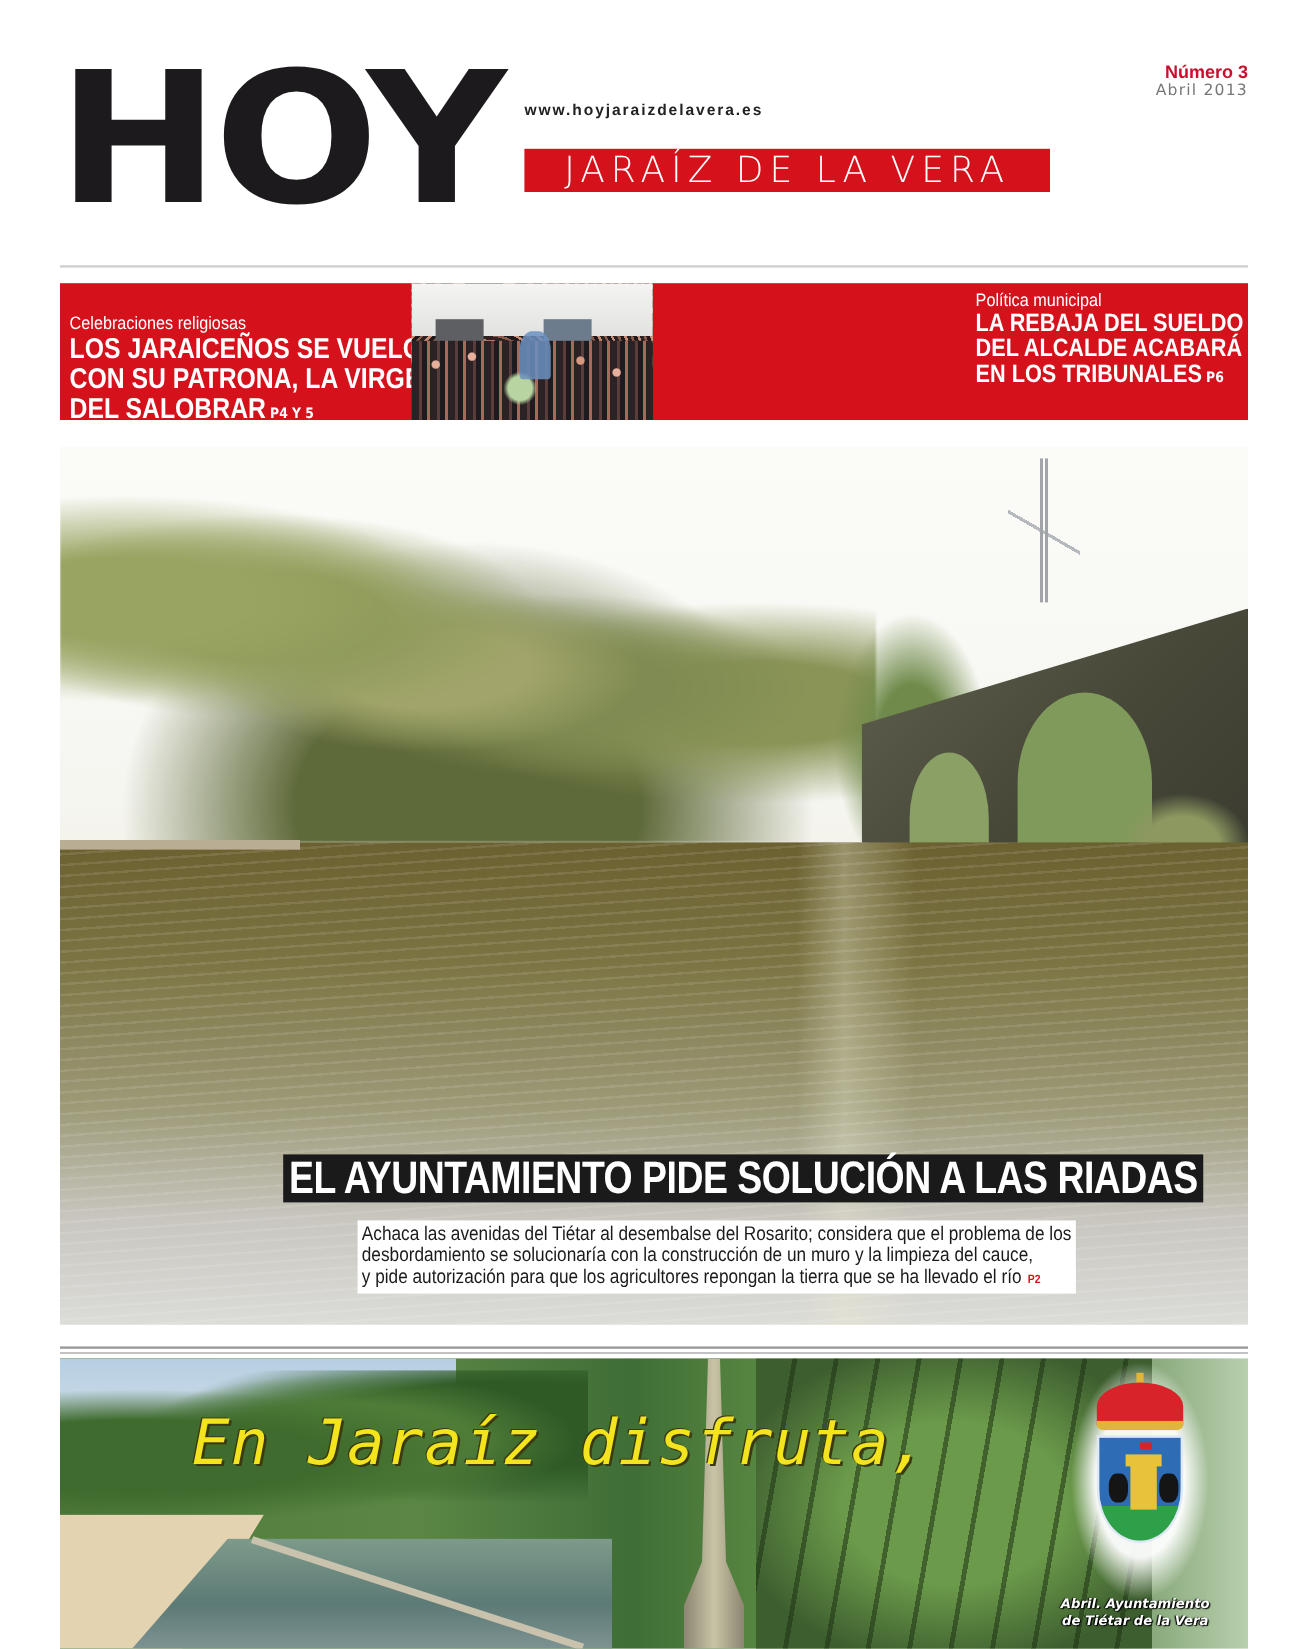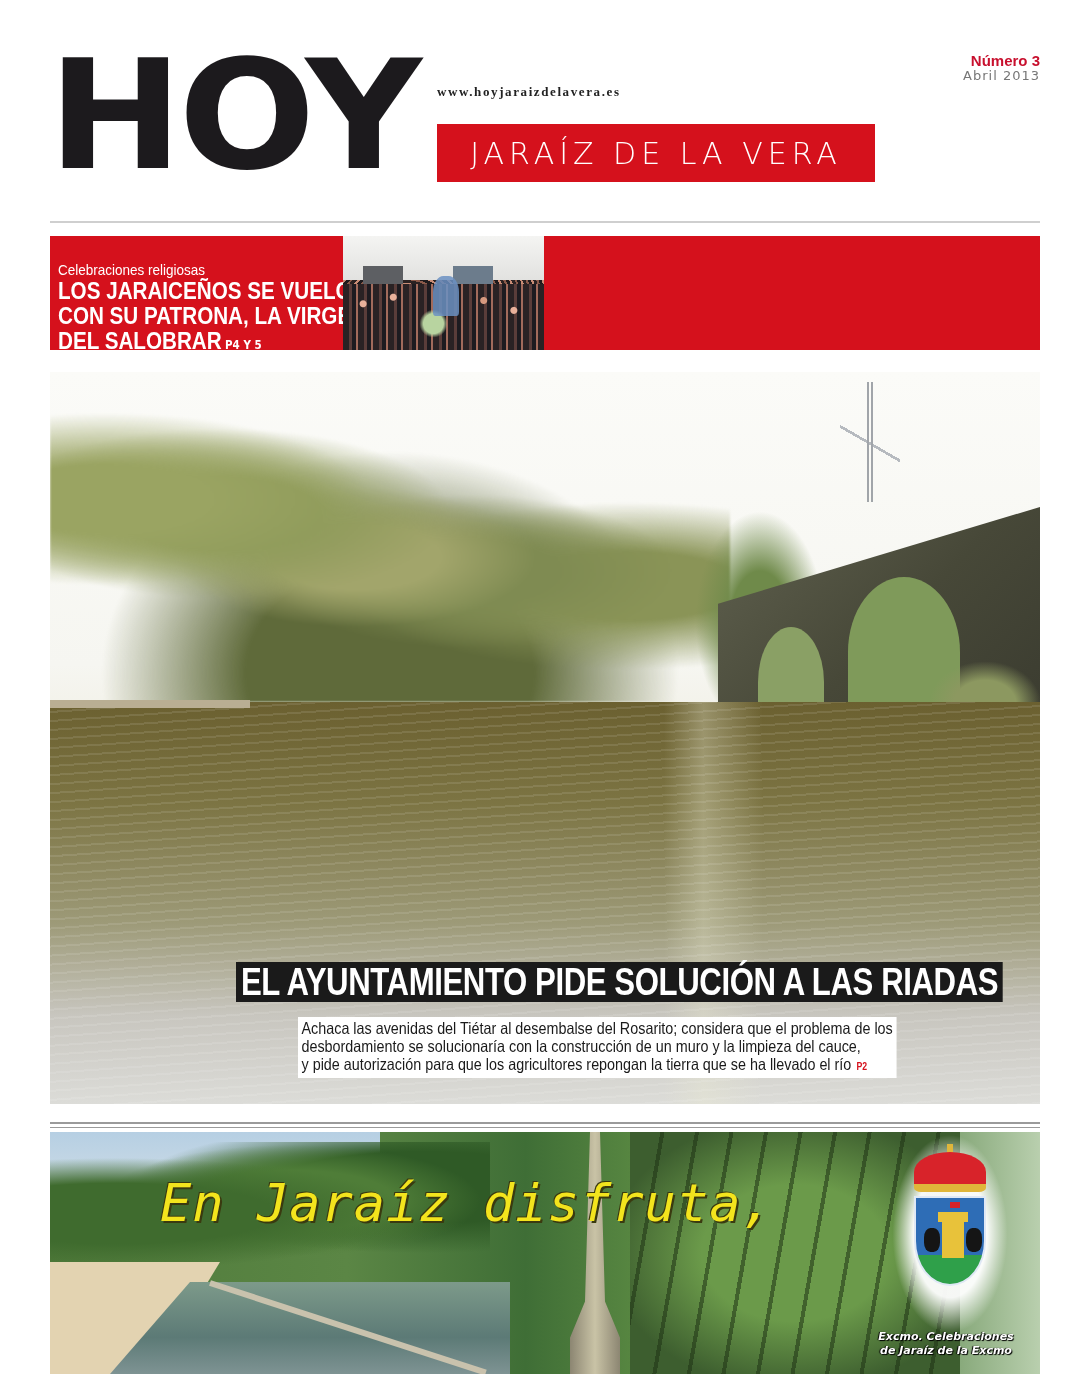--- a/index.html
+++ b/index.html
@@ -8,25 +8,25 @@
 
   
   .logo {
     position: absolute; left: 48px; top: 40px;
     font-family: "DejaVu Sans", sans-serif; font-weight: 900;
     font-size: 152px; line-height: 1; letter-spacing: -4px; color: #1c1a1d;
     transform: scaleX(1.06); transform-origin: left top;
   }
   .site-url {
     position: absolute; left: 437px; top: 84px;
-    font-family: Liberation Serif, serif; font-weight: bold; font-size: 13px;
+    font-family: Liberation Sans, sans-serif; font-weight: bold; font-size: 13px;
     letter-spacing: 1.6px; color: #222;
   }
   .edition-box {
-    position: absolute; left: 437px; top: 124px; width: 438px; height: 58px;
+    position: absolute; left: 437px; top: 124px; width: 438px; height: 36px;
     background: #d5111c; color: #fff; display: flex; align-items: center; justify-content: center;
     font-family: "DejaVu Sans", sans-serif; font-weight: 300; font-size: 30px; letter-spacing: 5px;
   }
   .issue-number {
     position: absolute; right: 50px; top: 52px;
     font-family: "Liberation Sans", sans-serif; font-weight: bold; font-size: 15px; color: #c8102e; text-align: right;
   }
   .issue-date {
     position: absolute; right: 50px; top: 68px;
     font-family: "DejaVu Sans", sans-serif; font-size: 13px; letter-spacing: 1px; color: #777;
@@ -228,20 +228,26 @@
 
   <div class="teaser-photo">
     <div class="wall"></div>
     <div class="door1"></div>
     <div class="door2"></div>
     <div class="crowd"></div>
     <div class="virgin"></div>
   </div>
 
 
+  <div class="teaser teaser-3">
+    <div class="kicker">Política municipal</div>
+    <div class="headline">LA REBAJA DEL SUELDO</div>
+    <div class="headline">DEL ALCALDE ACABARÁ</div>
+    <div class="headline"><span>EN LOS TRIBUNALES</span><span class="page-ref">P6</span></div>
+  </div>
 </div>
 
 <div class="main-photo">
   <div class="trees"></div>
   <div class="trees-back"></div>
   <div class="pylon"></div>
   <div class="bridge"></div>
   <div class="arch arch-1"></div>
   <div class="arch arch-2"></div>
   <div class="shrub-right"></div>
@@ -278,16 +284,16 @@
     <div class="crown"></div>
     <div class="shield">
       <div class="flag"></div>
       <div class="tower-top"></div>
       <div class="tower"></div>
       <div class="bear-left"></div>
       <div class="bear-right"></div>
     </div>
   </div>
   <div class="council-caption">
-    <div>Excmo. Celebraciones</div>
-    <div>de Jaraíz de la Excmo</div>
+    <div>Abril. Ayuntamiento</div>
+    <div>de Tiétar de la Vera</div>
   </div>
 </div>
 
 </body></html>

